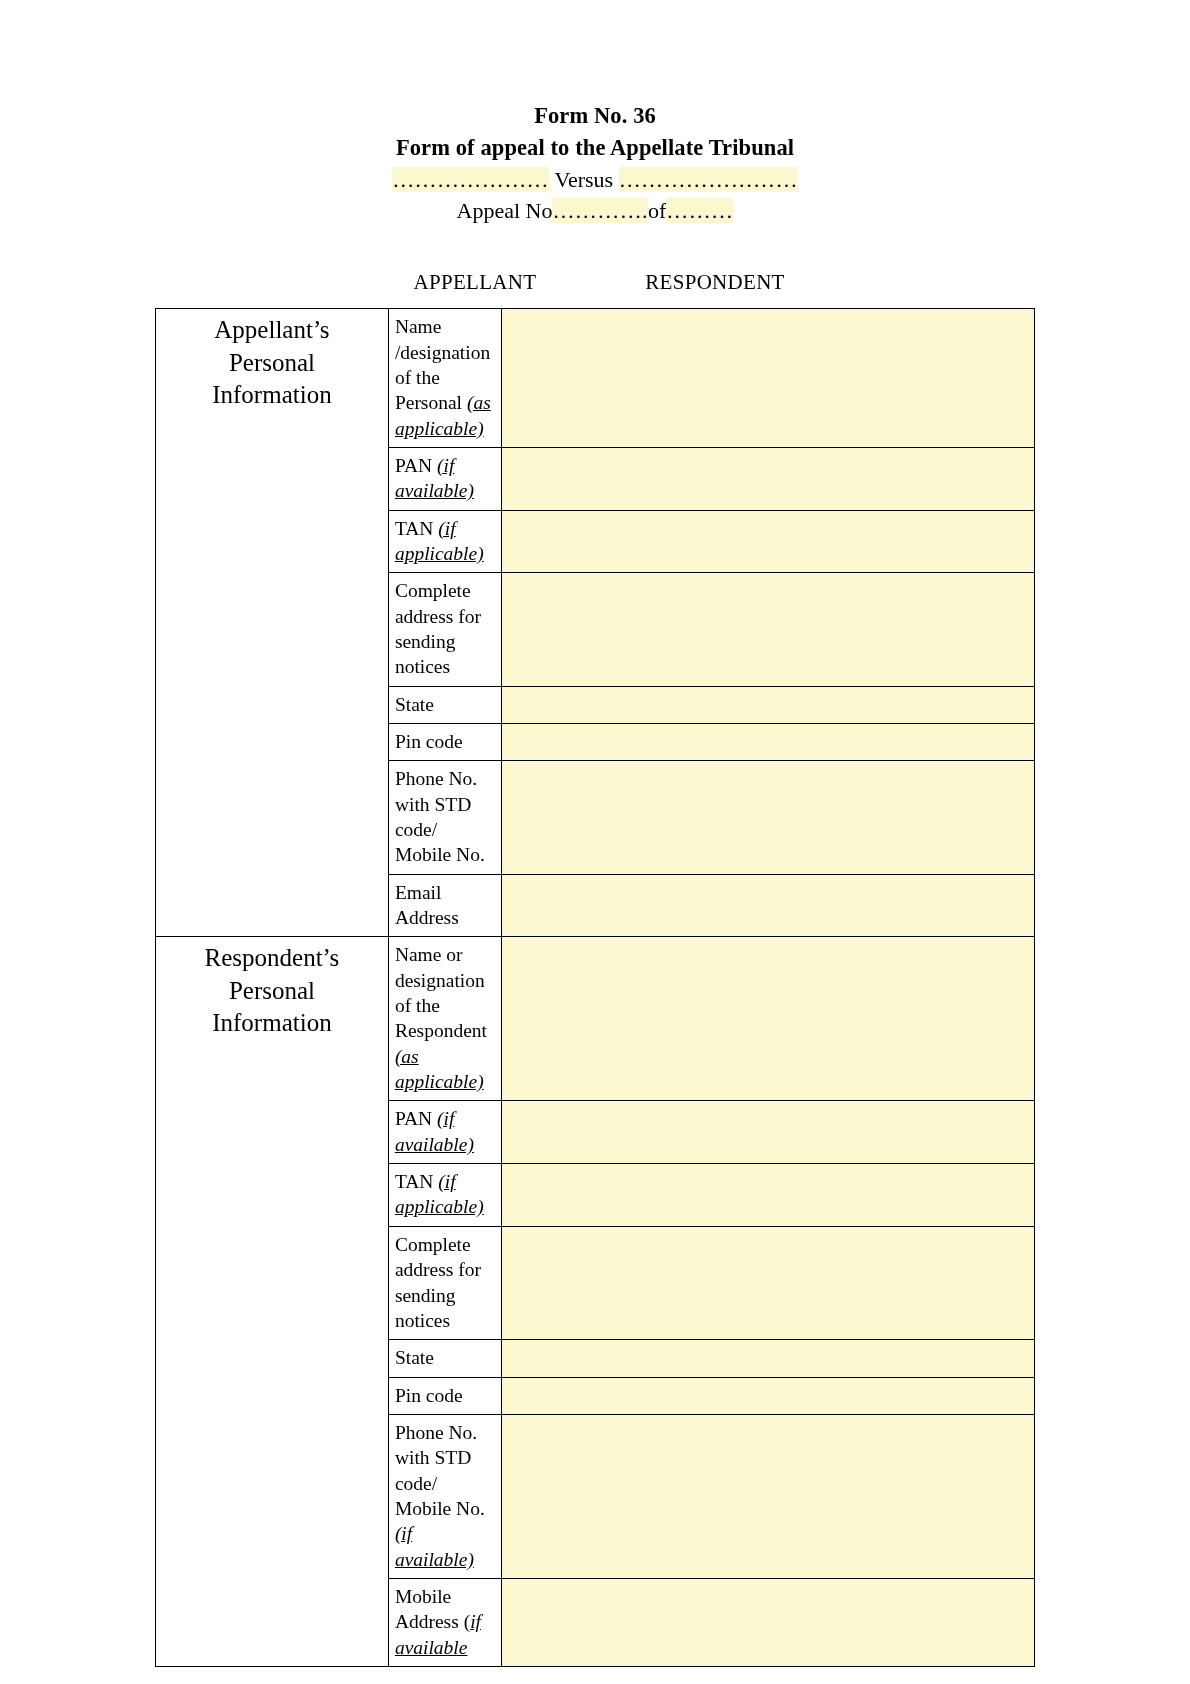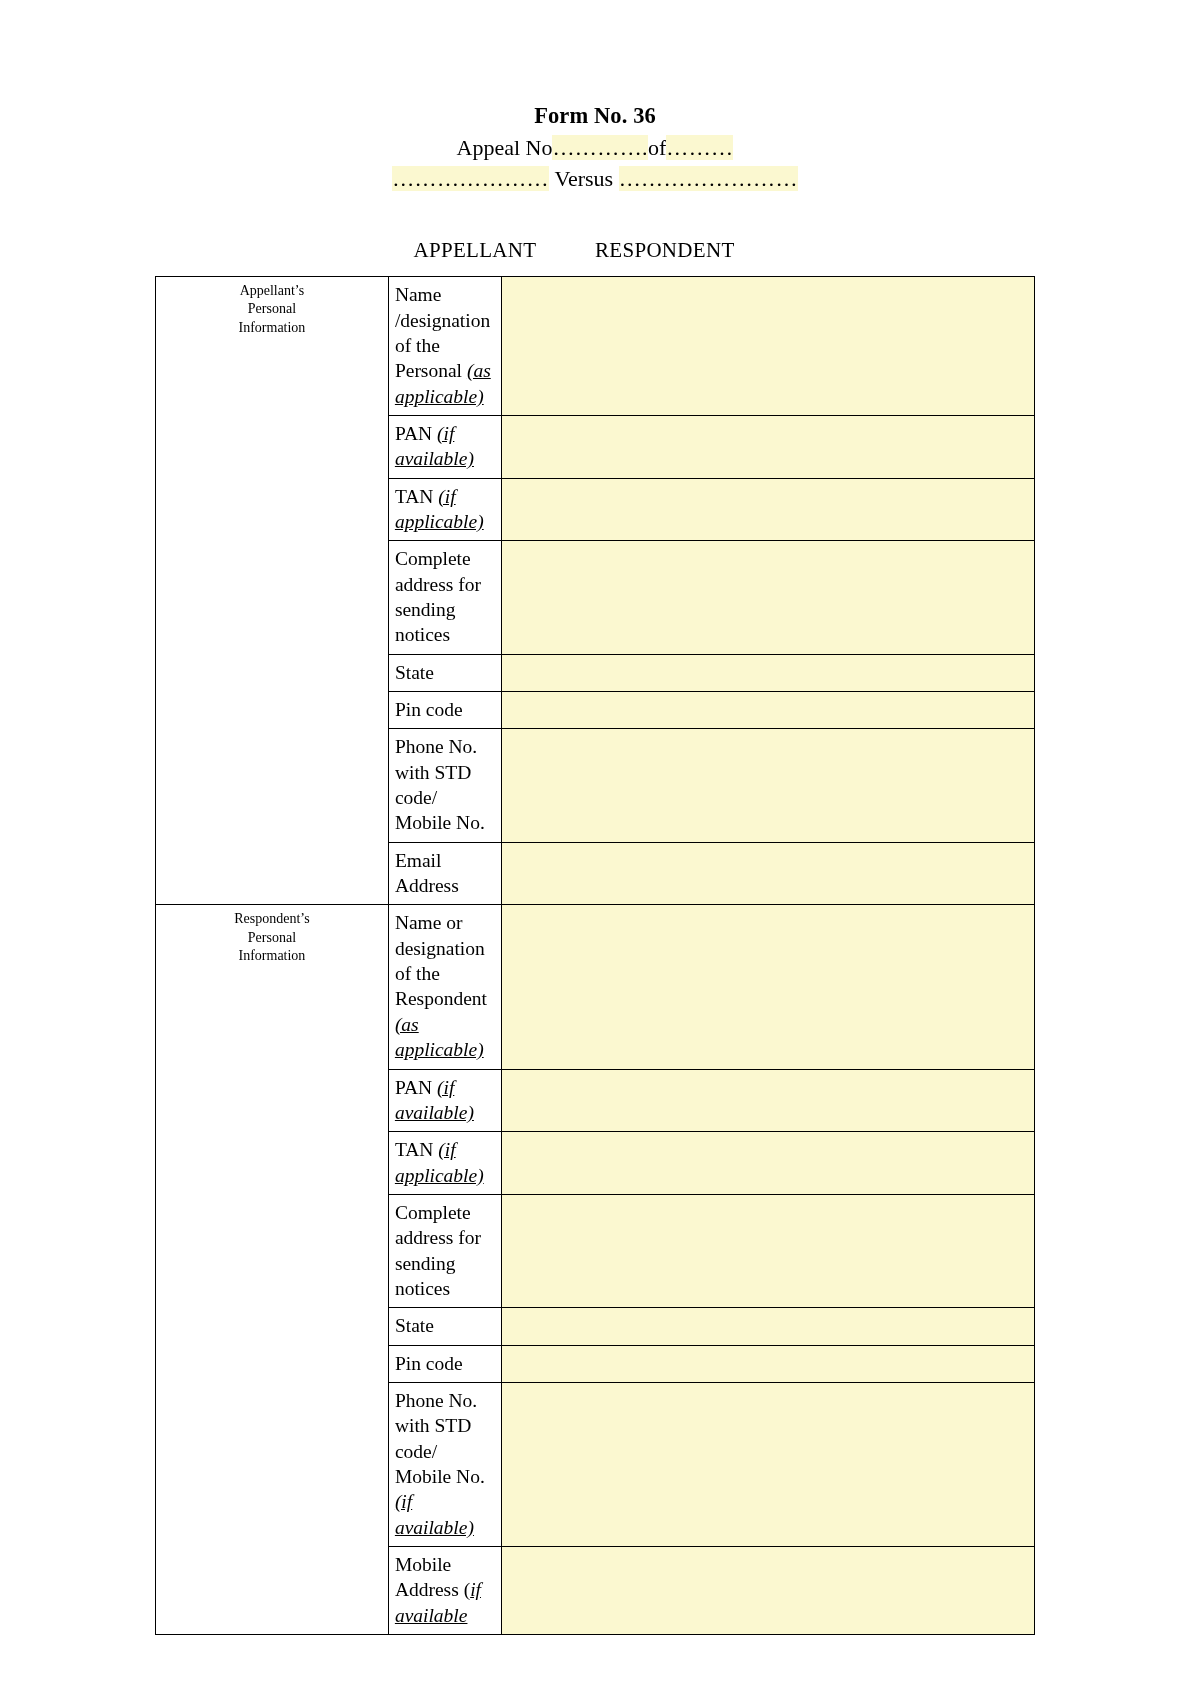--- a/index.html
+++ b/index.html
@@ -47,21 +47,21 @@
   }
 
   .parties {
     display: block;
     text-align: center;
     font-size: 21px;
     margin-top: 2px;
     letter-spacing: .3px;
   }
   .parties .p-app { display:inline-block; width: 240px; text-align:center;margin-top:40px; }
-  .parties .p-res { display:inline-block; width: 240px; text-align:left; }
+  .parties .p-res { display:inline-block; width: 240px; text-align:center; }
 
   
   .form-table {
     width: 880px;
     margin: 10px auto 0 auto;
     border-collapse: collapse;
     table-layout: fixed;
     font-size: 19.5px;
   }
   .form-table td {
@@ -77,37 +77,38 @@
   col.c-num   { width: 30px;  }
   col.c-sub   { width: 30px;  }
   col.c-label { width: 0; }
   col.c-val   { width: 284px; }
 
   .sect-cell {
     text-align: center;
     vertical-align: top;
     padding-top: 7px;
     line-height: 1.62;
-    font-size: 14px;
+    font-size: 25px;
     border-right: 1px solid #000;
   }
   .val-cell {
     background: #fbf8d0 !important;
   }
   .it { font-style: italic; text-decoration: underline; }
 </style>
 </head>
 <body>
 
 <div class="page">
 
   <div class="heading">
     <span class="h-line h-bold">Form No. 36</span>
+    <span class="h-line h-bold">Form of appeal to the Appellate Tribunal</span>
+    <span class="h-line"><span class="hl dots-wide">…………………</span>&nbsp;<span>Versus</span>&nbsp;<span class="hl dots-wide">……………………</span></span>
     <span class="h-line"><span>Appeal No</span><span class="hl dots-wide">………….</span><span>of</span><span class="hl dots-wide">………</span></span>
-    <span class="h-line"><span class="hl dots-wide">…………………</span>&nbsp;<span>Versus</span>&nbsp;<span class="hl dots-wide">……………………</span></span>
     <span class="parties"><span class="p-app">APPELLANT</span><span class="p-res">RESPONDENT</span></span>
   </div>
 
   <table class="form-table">
     <colgroup>
       <col class="c-sect">
         <col class="c-num">
         <col class="c-sub">
         <col class="c-label">
         <col class="c-val">

